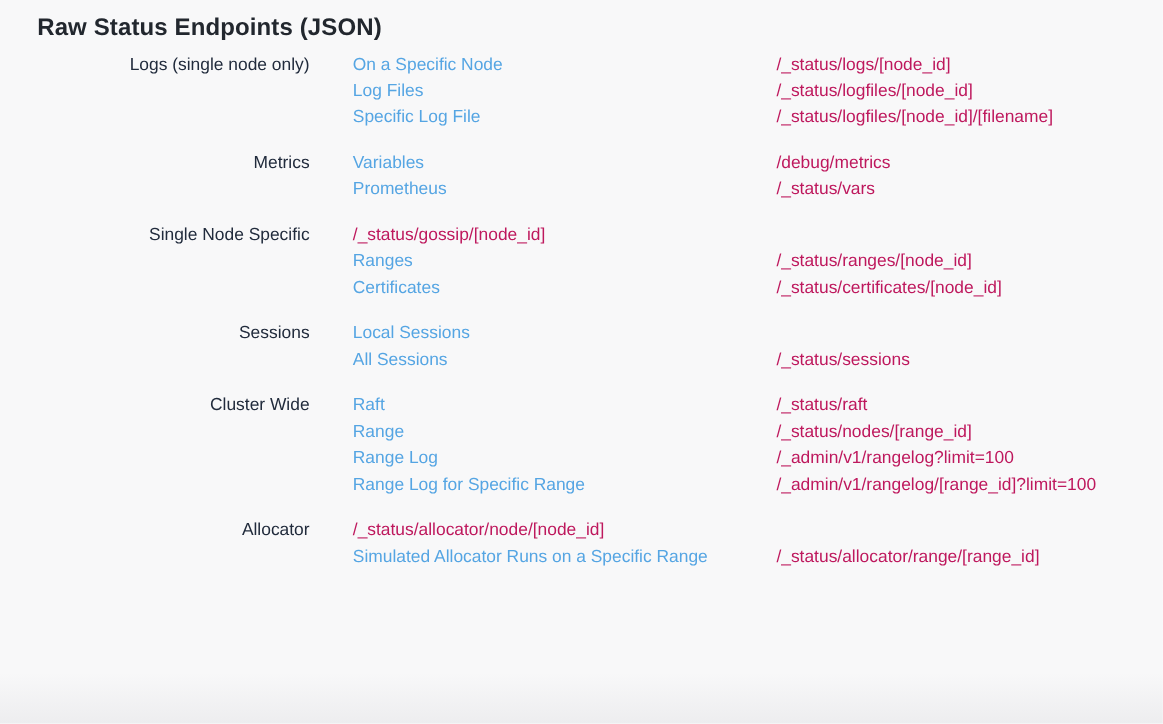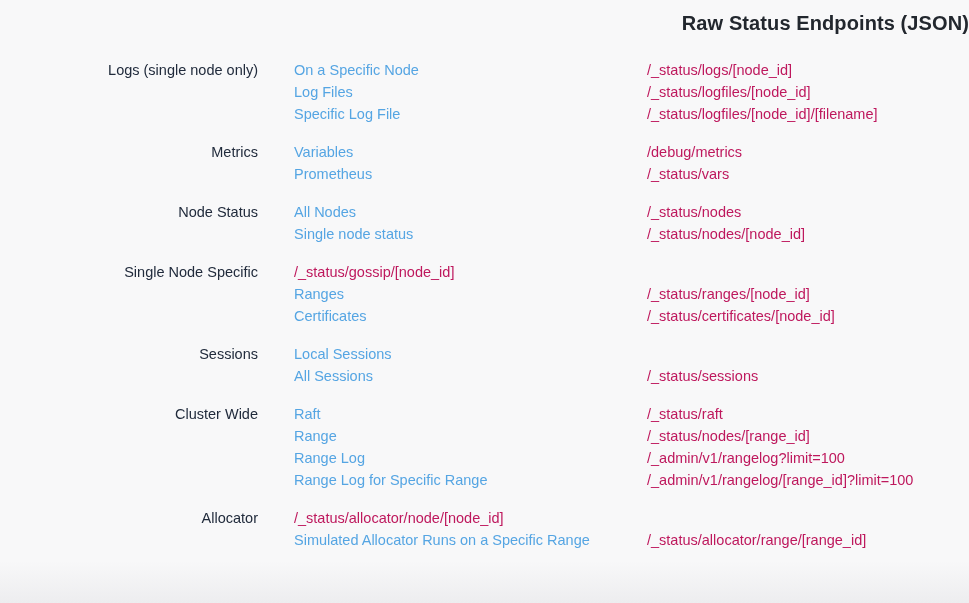--- a/index.html
+++ b/index.html
@@ -12,23 +12,22 @@
   .page {
     width: 969px;
     height: 603px;
     padding-top: 12px;
   }
   .page-title {
     font-size: 20px;
     font-weight: 600;
     color: #22272e;
     letter-spacing: 0.1px;
-    padding-left: 16px;
-    margin-bottom: 24px;
-    text-align: right;
+    padding-left: 31px;
+    margin-bottom: 8px;
   }
   .group {
     display: flex;
     align-items: flex-start;
     margin-bottom: 16px;
     justify-content: flex-end;
   }
   .group-label {
     width: 258px;
     flex: 0 0 258px;
@@ -88,33 +87,20 @@
         <a class="link">Variables</a>
         <span class="path">/debug/metrics</span>
       </div>
       <div class="entry">
         <a class="link">Prometheus</a>
         <span class="path">/_status/vars</span>
       </div>
     </div>
   </div>
 
-  <div class="group">
-    <div class="group-label">Node Status</div>
-    <div class="entries">
-      <div class="entry">
-        <a class="link">All Nodes</a>
-        <span class="path">/_status/nodes</span>
-      </div>
-      <div class="entry">
-        <a class="link">Single node status</a>
-        <span class="path">/_status/nodes/[node_id]</span>
-      </div>
-    </div>
-  </div>
 
   <div class="group">
     <div class="group-label">Single Node Specific</div>
     <div class="entries">
       <div class="entry">
         <span class="path">/_status/gossip/[node_id]</span>
       </div>
       <div class="entry">
         <a class="link">Ranges</a>
         <span class="path">/_status/ranges/[node_id]</span>

